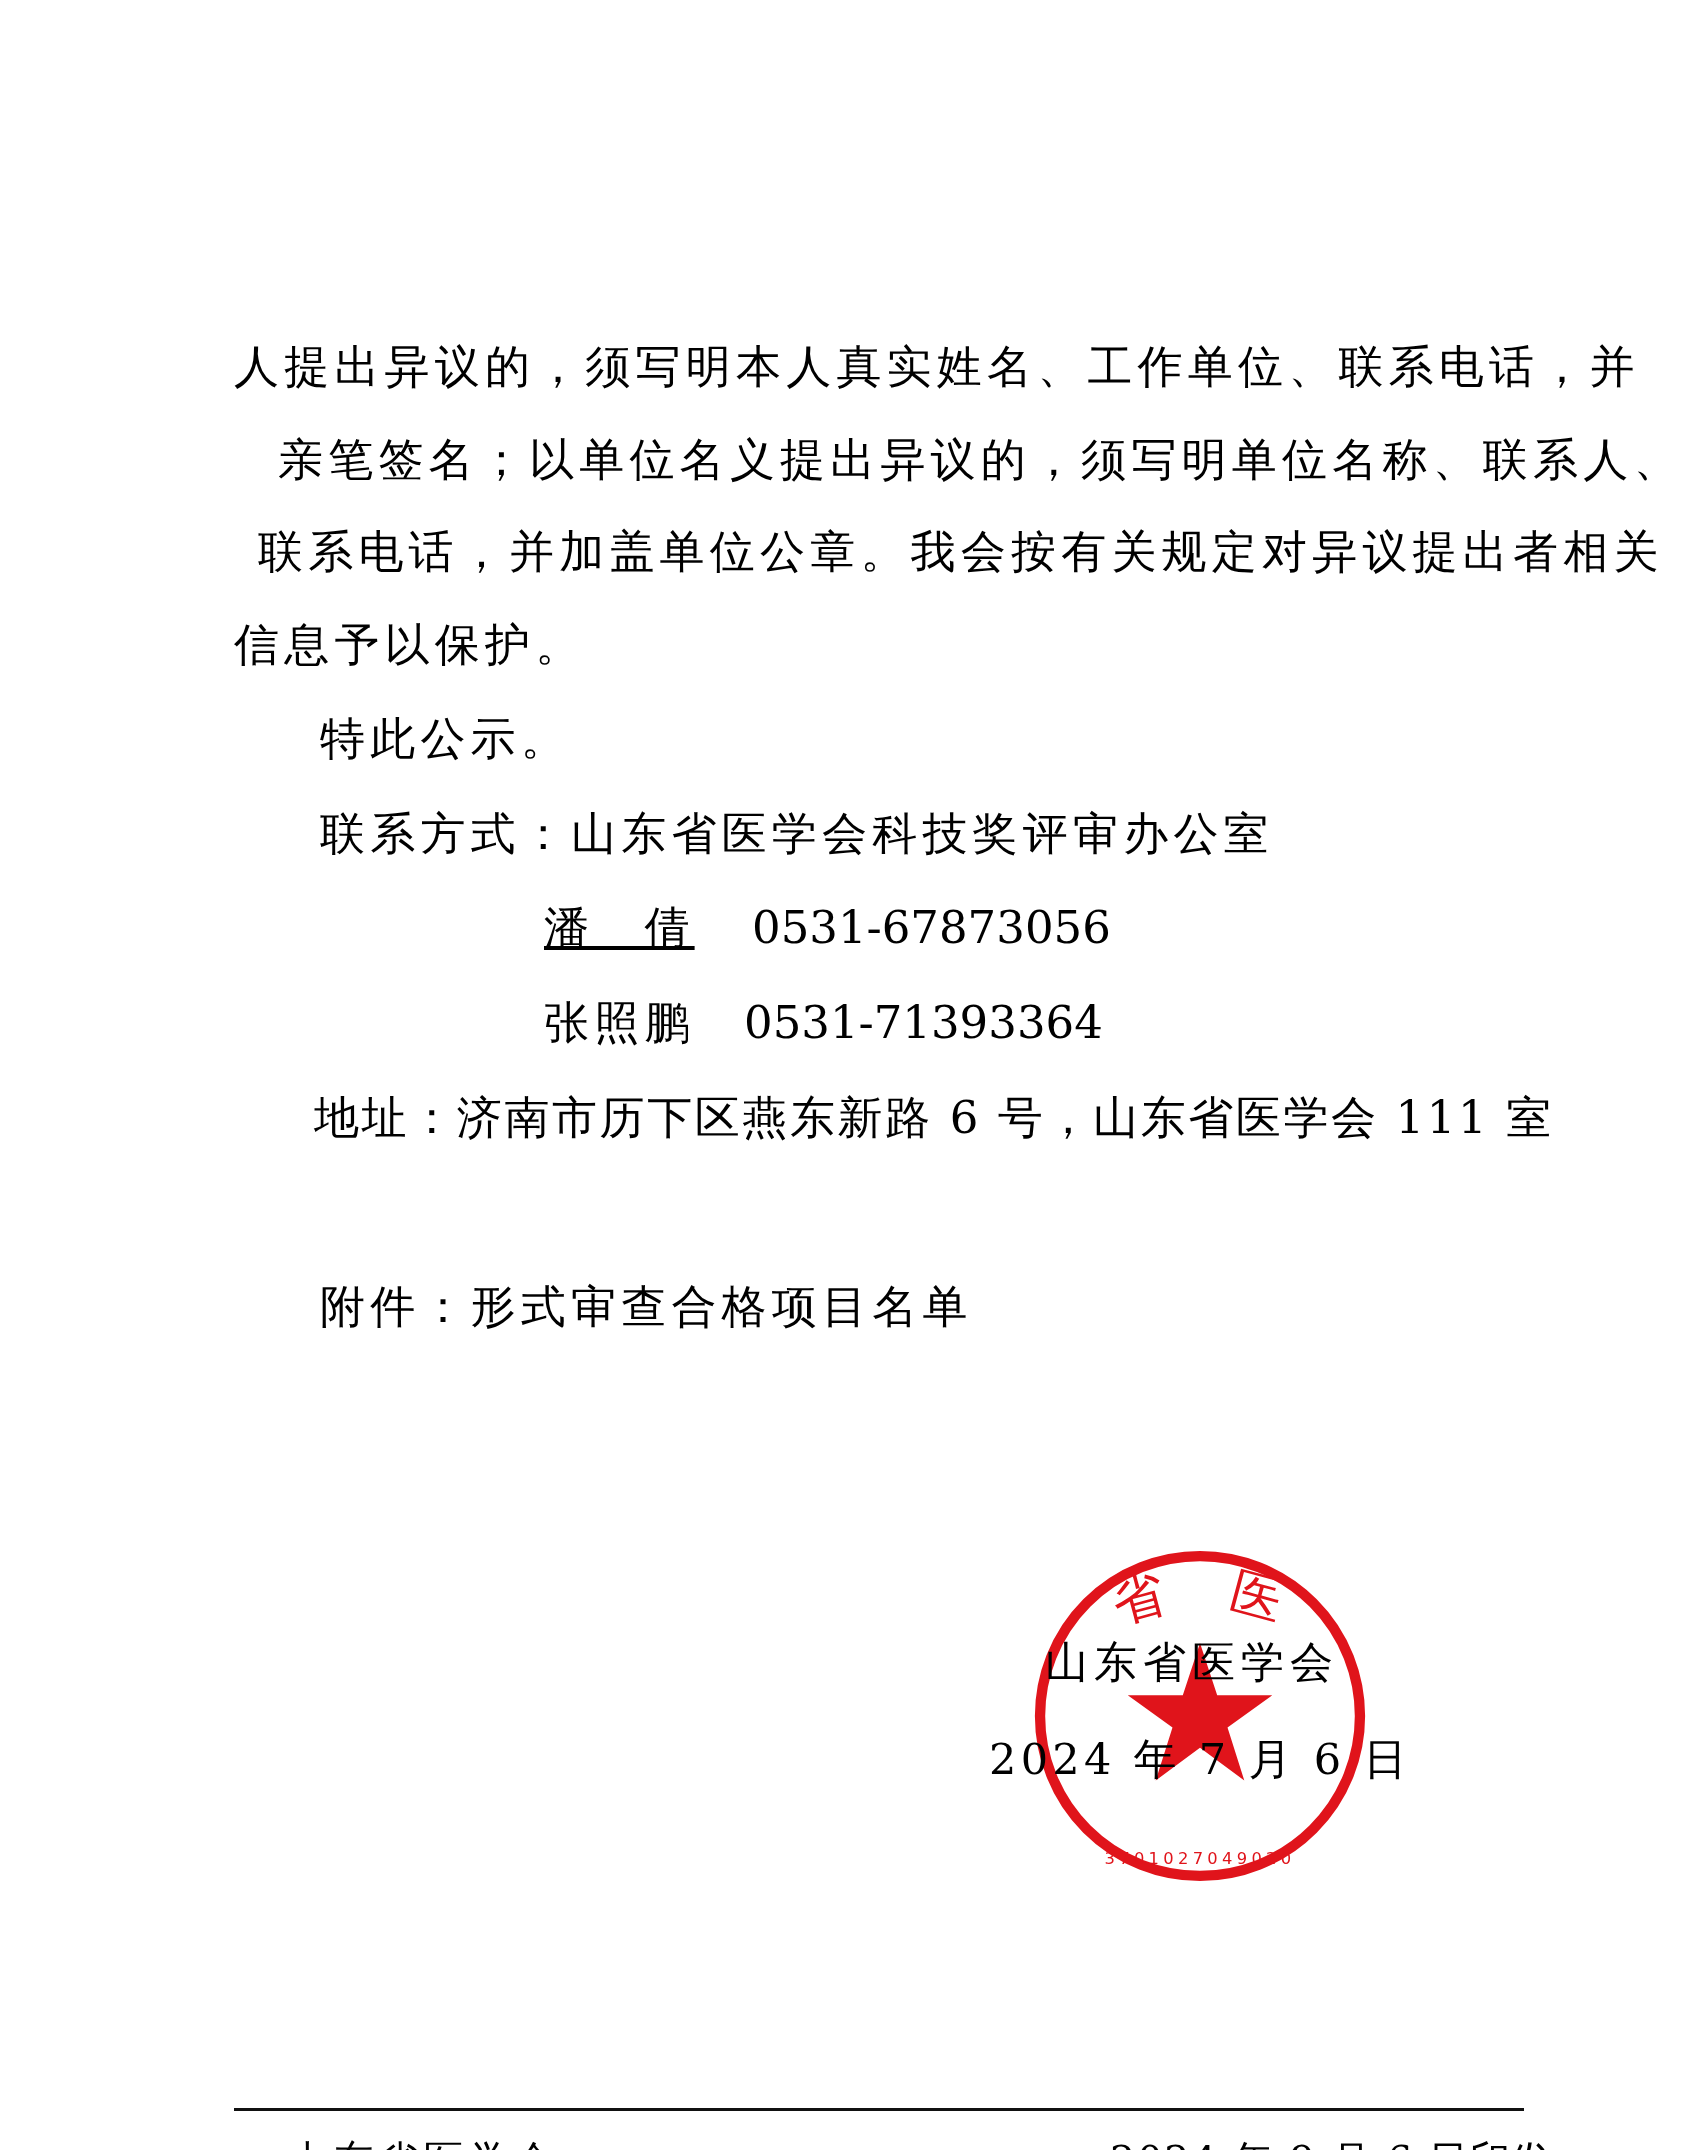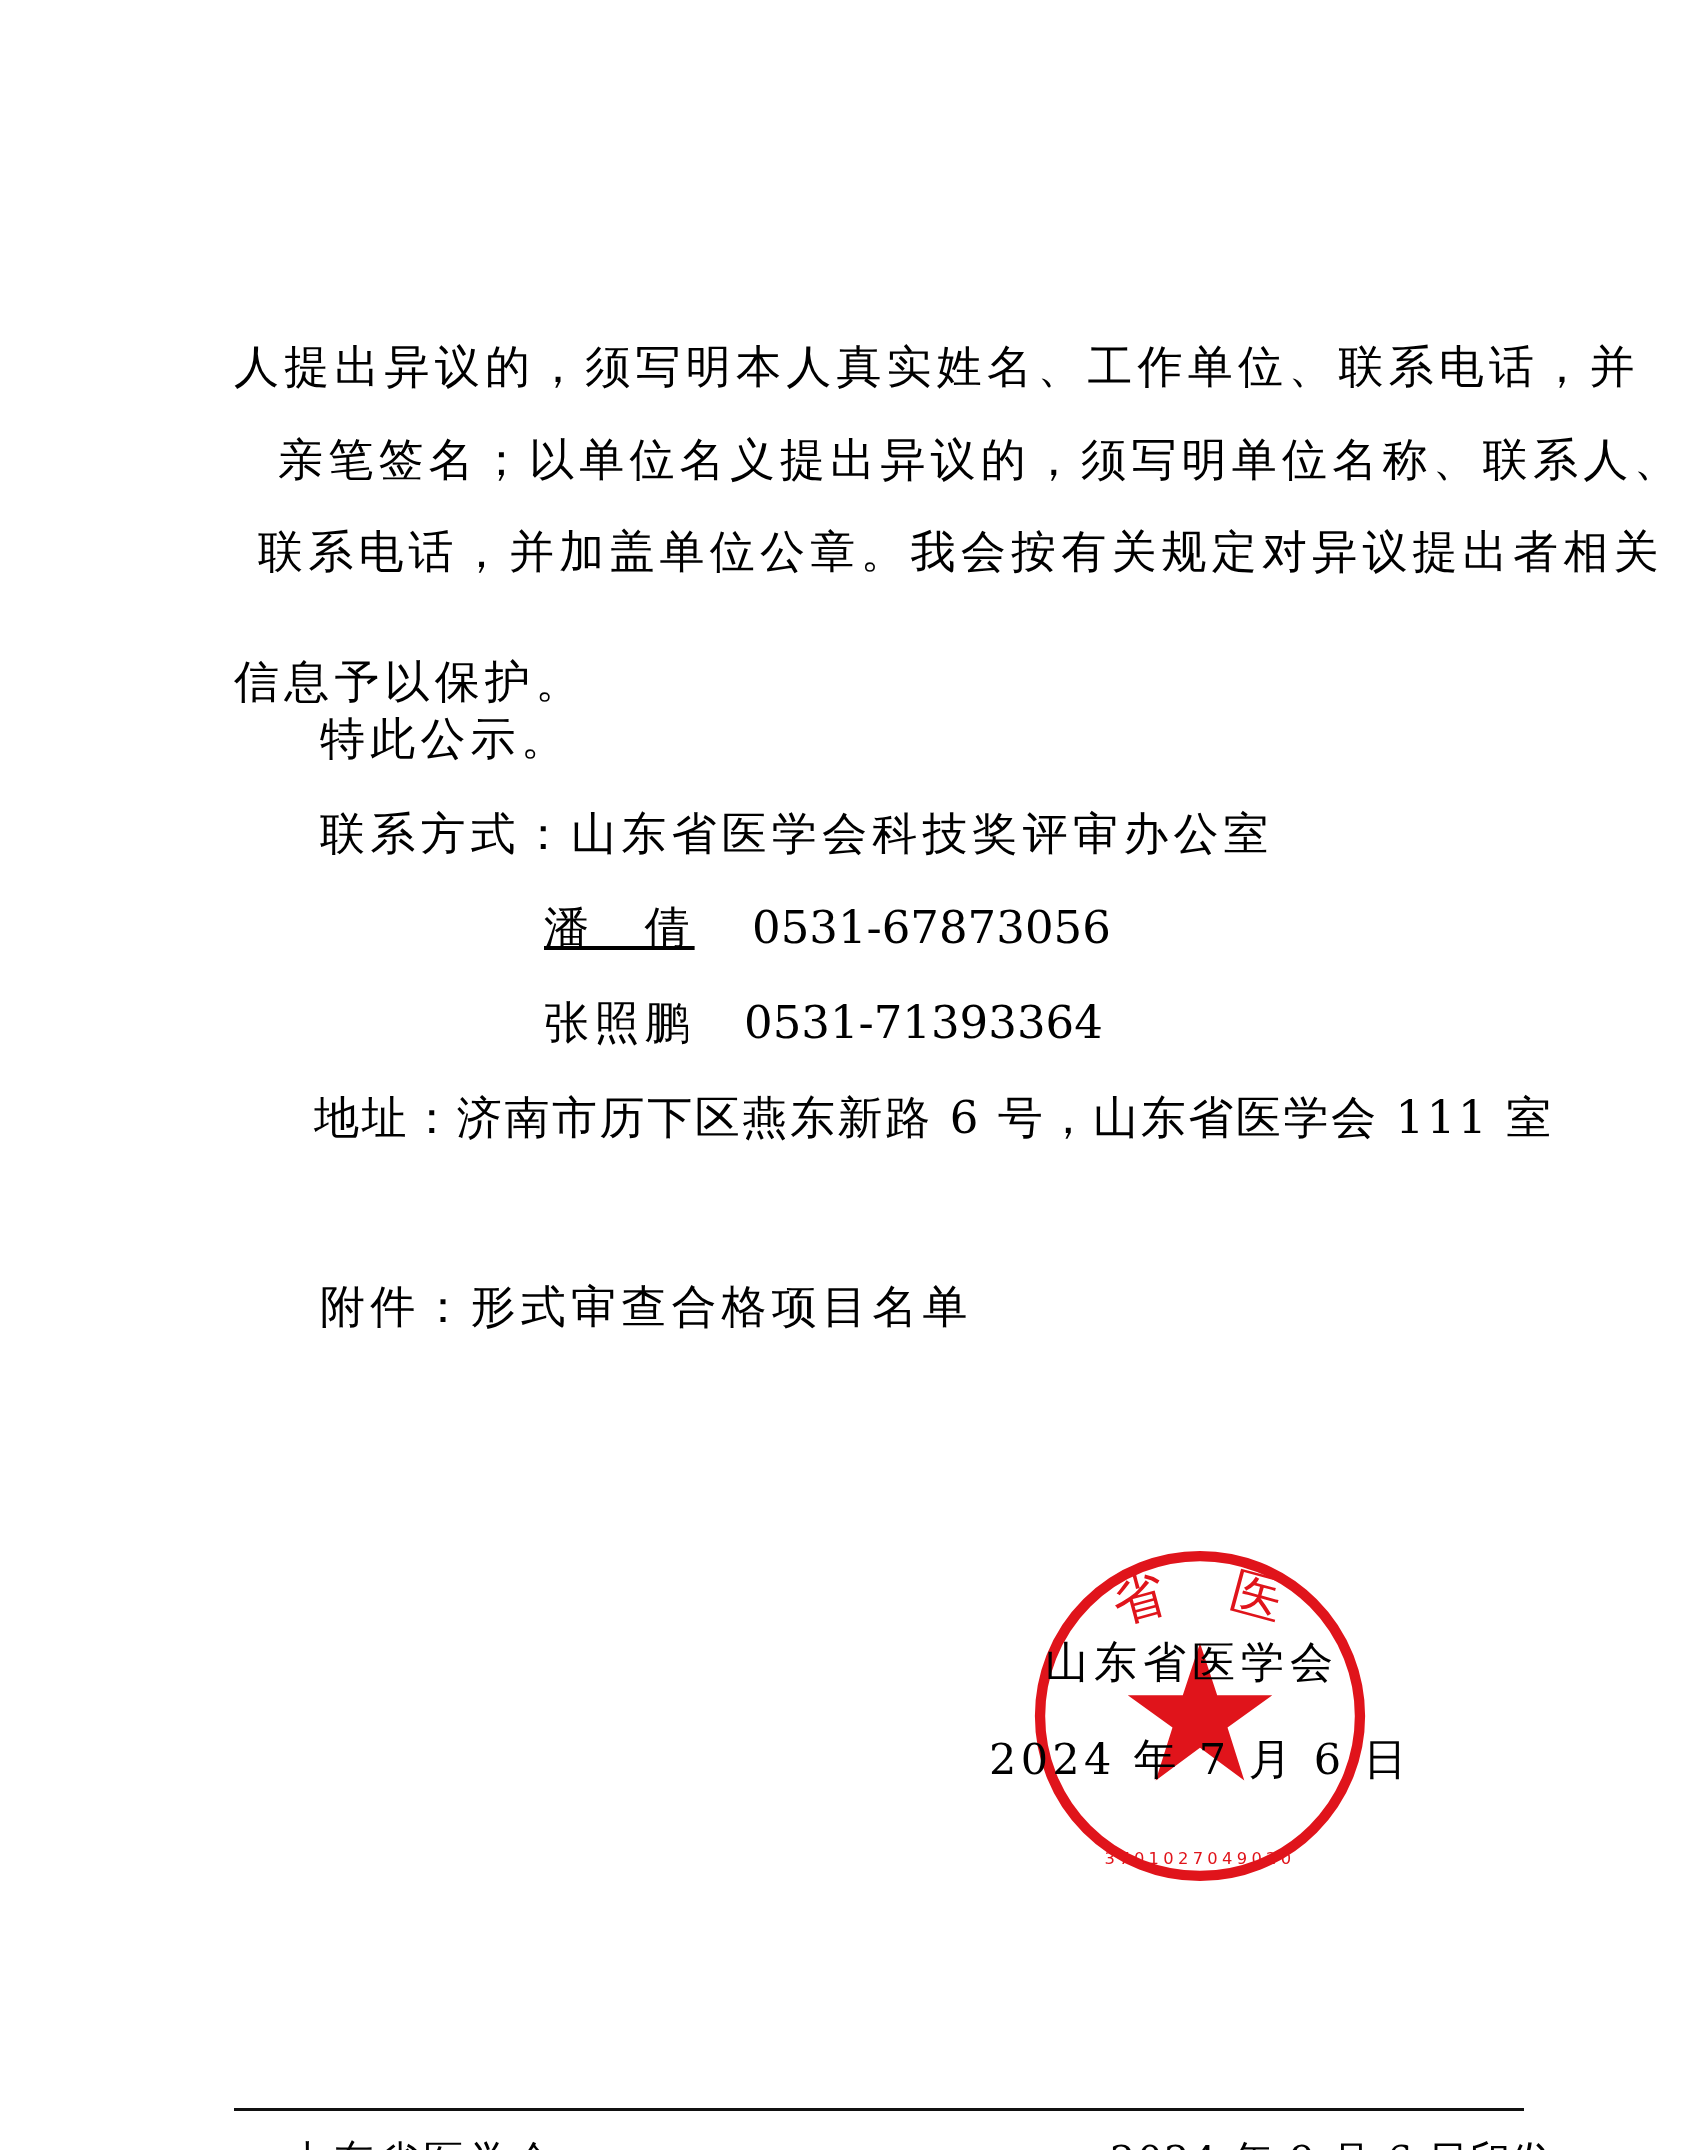--- a/index.html
+++ b/index.html
@@ -10,21 +10,21 @@
   .stamp { position:absolute; left:1028px; top:1544px; width:344px; height:344px; }
   .overlay { position:absolute; font-size:43px; line-height:1; white-space:nowrap; letter-spacing:6px; }
 </style>
 </head>
 <body>
 
 <div>
   <div class="line" style="left:234px;top:344px;">人提出异议的，须写明本人真实姓名、工作单位、联系电话，并</div>
   <div class="line" style="left:234px;top:437px;margin-left:44px;">亲笔签名；以单位名义提出异议的，须写明单位名称、联系人、</div>
   <div class="line" style="left:234px;top:529px;margin-left:24px;">联系电话，并加盖单位公章。我会按有关规定对异议提出者相关</div>
-  <div class="line" style="left:234px;top:622px;margin-top:37px;">信息予以保护。</div>
+  <div class="line" style="left:234px;top:622px;">信息予以保护。</div>
 
   <div class="line" style="left:320px;top:716px;">特此公示。</div>
   <div class="line" style="left:320px;top:811px;">联系方式：山东省医学会科技奖评审办公室</div>
 
   <div class="line" style="left:544px;top:905px;text-decoration:underline;">潘　倩</div>
   <div class="line" style="left:744px;top:905px;letter-spacing:0;margin-left:8px;">0531-67873056</div>
   <div class="line" style="left:544px;top:1000px;">张照鹏</div>
   <div class="line" style="left:744px;top:1000px;letter-spacing:0;">0531-71393364</div>
 
   <div class="line" style="left:314px;top:1095px;letter-spacing:2.6px;">地址：济南市历下区燕东新路 6 号，山东省医学会 111 室</div>

